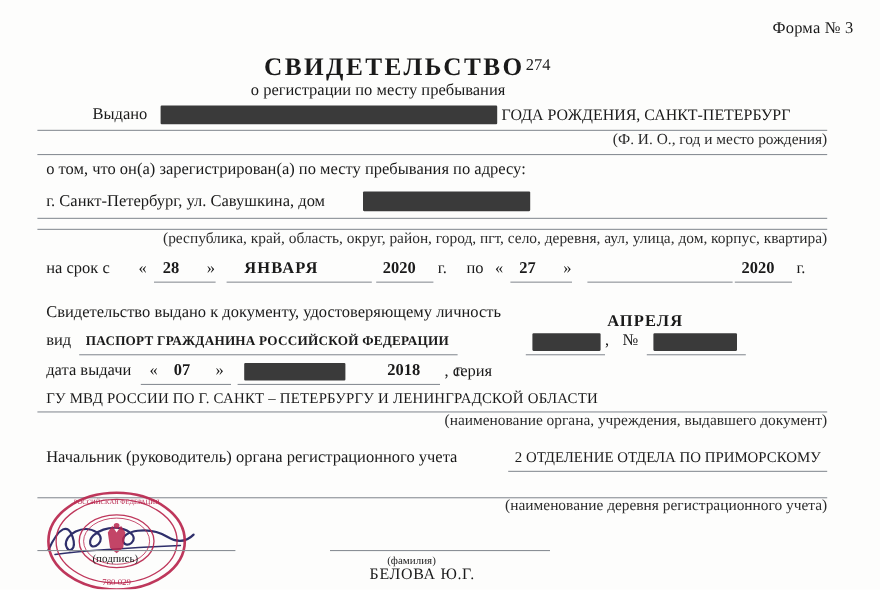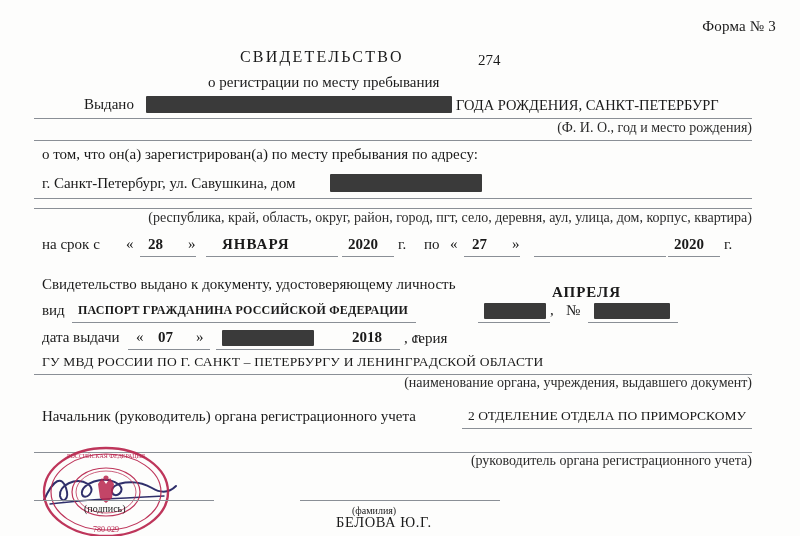--- a/index.html
+++ b/index.html
@@ -27,33 +27,33 @@
   .form-no {
     top: 18px;
     right: 24px;
     font-size: 15px;
     letter-spacing: .2px;
   }
 
   .title-main {
     top: 48px;
     left: 240px;
-    font-size: 16px;
+    font-size: 23px;
     letter-spacing: 2.2px;
-    font-weight: 400;
+    font-weight: 700;
   }
   .title-number {
     top: 52px;
     left: 478px;
     font-size: 15px;
     text-underline-offset: 3px;
   }
   .title-sub {
     top: 74px;
-    left: 208px;
+    left: 228px;
     font-size: 15px;
   }
 
   
   .rule {
     height: 1px;
     background: #8a8f96;
   }
 
   .lbl { font-size: 15px; }
@@ -183,21 +183,21 @@
   <div class="abs rule" style="top:349px; left:216px; width:184px;"></div>
 
   <div class="abs" style="top:354px; left:42px; font-size:13.5px; letter-spacing:.2px;">ГУ  МВД  РОССИИ  ПО  Г. САНКТ – ПЕТЕРБУРГУ  И  ЛЕНИНГРАДСКОЙ ОБЛАСТИ</div>
   <div class="abs rule" style="top:374px; left:34px; width:718px;"></div>
   <div class="abs lbl" style="top:408px; left:42px;">Начальник (руководитель) органа регистрационного учета</div>
 
   <div class="abs caption" style="top:375px; left:34px; width:718px;">(наименование органа, учреждения, выдавшего документ)</div>
   <div class="abs" style="top:408px; left:468px; font-size:13.5px;">2 ОТДЕЛЕНИЕ ОТДЕЛА  ПО ПРИМОРСКОМУ</div>
   <div class="abs rule" style="top:428px; left:462px; width:290px;"></div>
   <div class="abs rule" style="top:452px; left:34px; width:718px;"></div>
-  <div class="abs caption" style="top:453px; left:34px; width:718px;">(руководитель органа регистрационного учета)</div>
+  <div class="abs caption" style="top:453px; left:34px; width:718px;">(наименование деревня регистрационного учета)</div>
 
   <svg class="abs signature" viewBox="0 0 140 40">
     <path d="M4 30 C 14 8, 22 6, 26 18 C 30 30, 22 34, 20 26 C 18 16, 36 6, 48 14 C 58 21, 44 32, 42 24 C 40 14, 64 4, 78 14 C 88 21, 74 30, 72 22 C 70 12, 96 8, 112 18 C 122 24, 130 22, 136 16" fill="none" stroke="#2f2f6b" stroke-width="2" stroke-linecap="round"></path>
     <path d="M10 34 C 40 30, 80 28, 124 26" fill="none" stroke="#2f2f6b" stroke-width="1.4" stroke-linecap="round"></path>
   </svg>
 
   <svg class="abs stamp" viewBox="0 0 160 96">
     <g stroke="#b9264e" fill="none" opacity="0.92">
       <ellipse cx="80" cy="52" rx="62" ry="44" stroke-width="2.4"></ellipse>
       <ellipse cx="80" cy="52" rx="55" ry="38" stroke-width="1.2"></ellipse>

